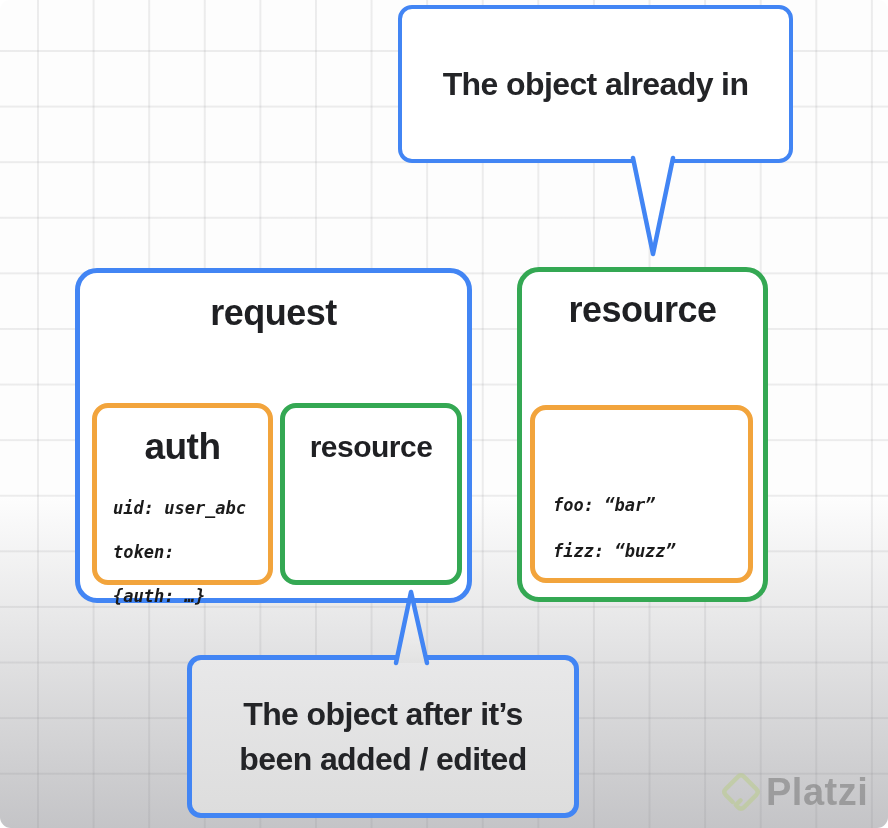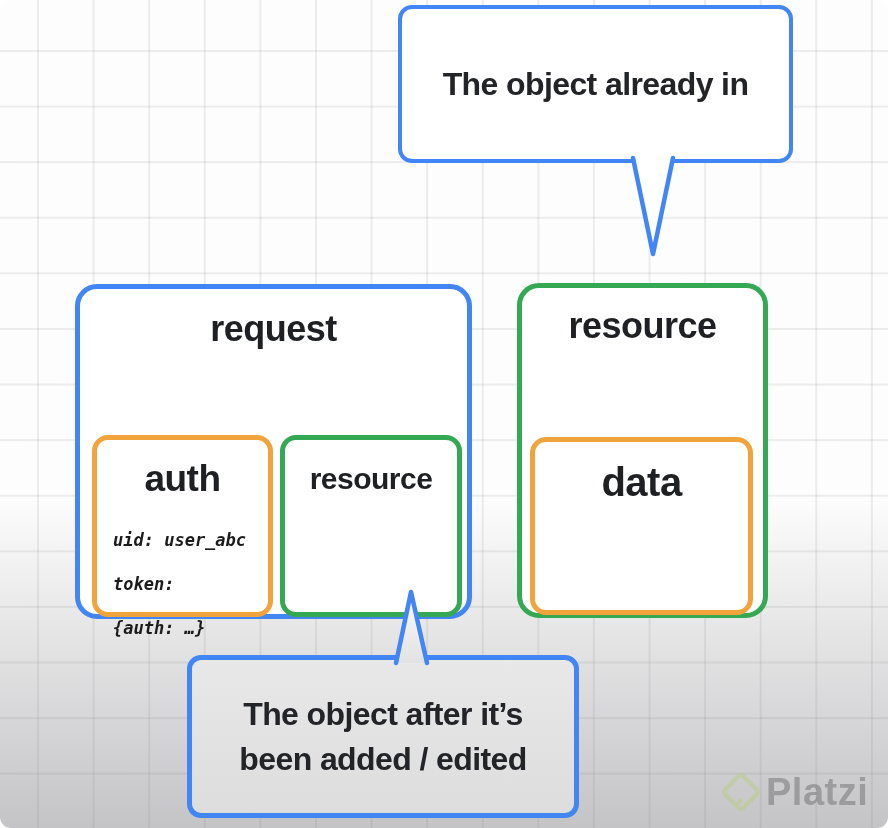--- a/index.html
+++ b/index.html
@@ -27,21 +27,21 @@
   .callout-bottom{left:143px;top:655px;width:392px;height:163px;border-width:5px;
     background:linear-gradient(to bottom,#e8e8e9,#dddddd);margin-left:44px;}
   .callout-line{
     font-size:32px;font-weight:700;line-height:45px;color:#232427;
     letter-spacing:-0.6px;white-space:nowrap;
   }
 
   .tail{position:absolute;}
 
   
-  .box{position:absolute;box-sizing:border-box;background:#ffffff;margin-top:16px;}
+  .box{position:absolute;box-sizing:border-box;background:#ffffff;}
   .box-request{left:75px;top:268px;width:397px;height:335px;border:5px solid #4285f4;border-radius:22px;}
   .box-resource-db{left:517px;top:267px;width:251px;height:335px;border:5px solid #34a853;border-radius:22px;}
   .box-auth{left:12px;top:130px;width:181px;height:182px;border:5px solid #f2a43c;border-radius:16px;}
   .box-resource-inner{left:200px;top:130px;width:182px;height:182px;border:5px solid #34a853;border-radius:16px;}
   .box-data{left:8px;top:133px;width:223px;height:178px;border:5px solid #f2a43c;border-radius:16px;}
 
   .box-title{
     position:absolute;left:0;width:100%;text-align:center;color:#1f2023;
     font-weight:700;letter-spacing:-0.5px;white-space:nowrap;
   }
@@ -92,21 +92,22 @@
 
     <div class="box box-resource-inner">
       <div class="box-title title-md">resource</div>
     </div>
   </div>
 
   <div class="box box-resource-db">
     <div class="box-title title-lg-r">resource</div>
 
     <div class="box box-data">
-      <div class="box-title title-xl-d">data</div>
+      <div class="mono mono-data"><span>foo: “bar”</span><br>
+<span>fizz: “buzz”</span></div>
     </div>
   </div>
 
   <div class="callout callout-bottom">
     <div class="callout-line">The object after it’s</div>
     <div class="callout-line">been added / edited</div>
   </div>
   <svg class="tail" style="left:385px;top:585px;" width="55" height="85" viewBox="0 0 55 85">
     <defs>
       <linearGradient id="tailFill" x1="0" y1="0" x2="0" y2="1">

